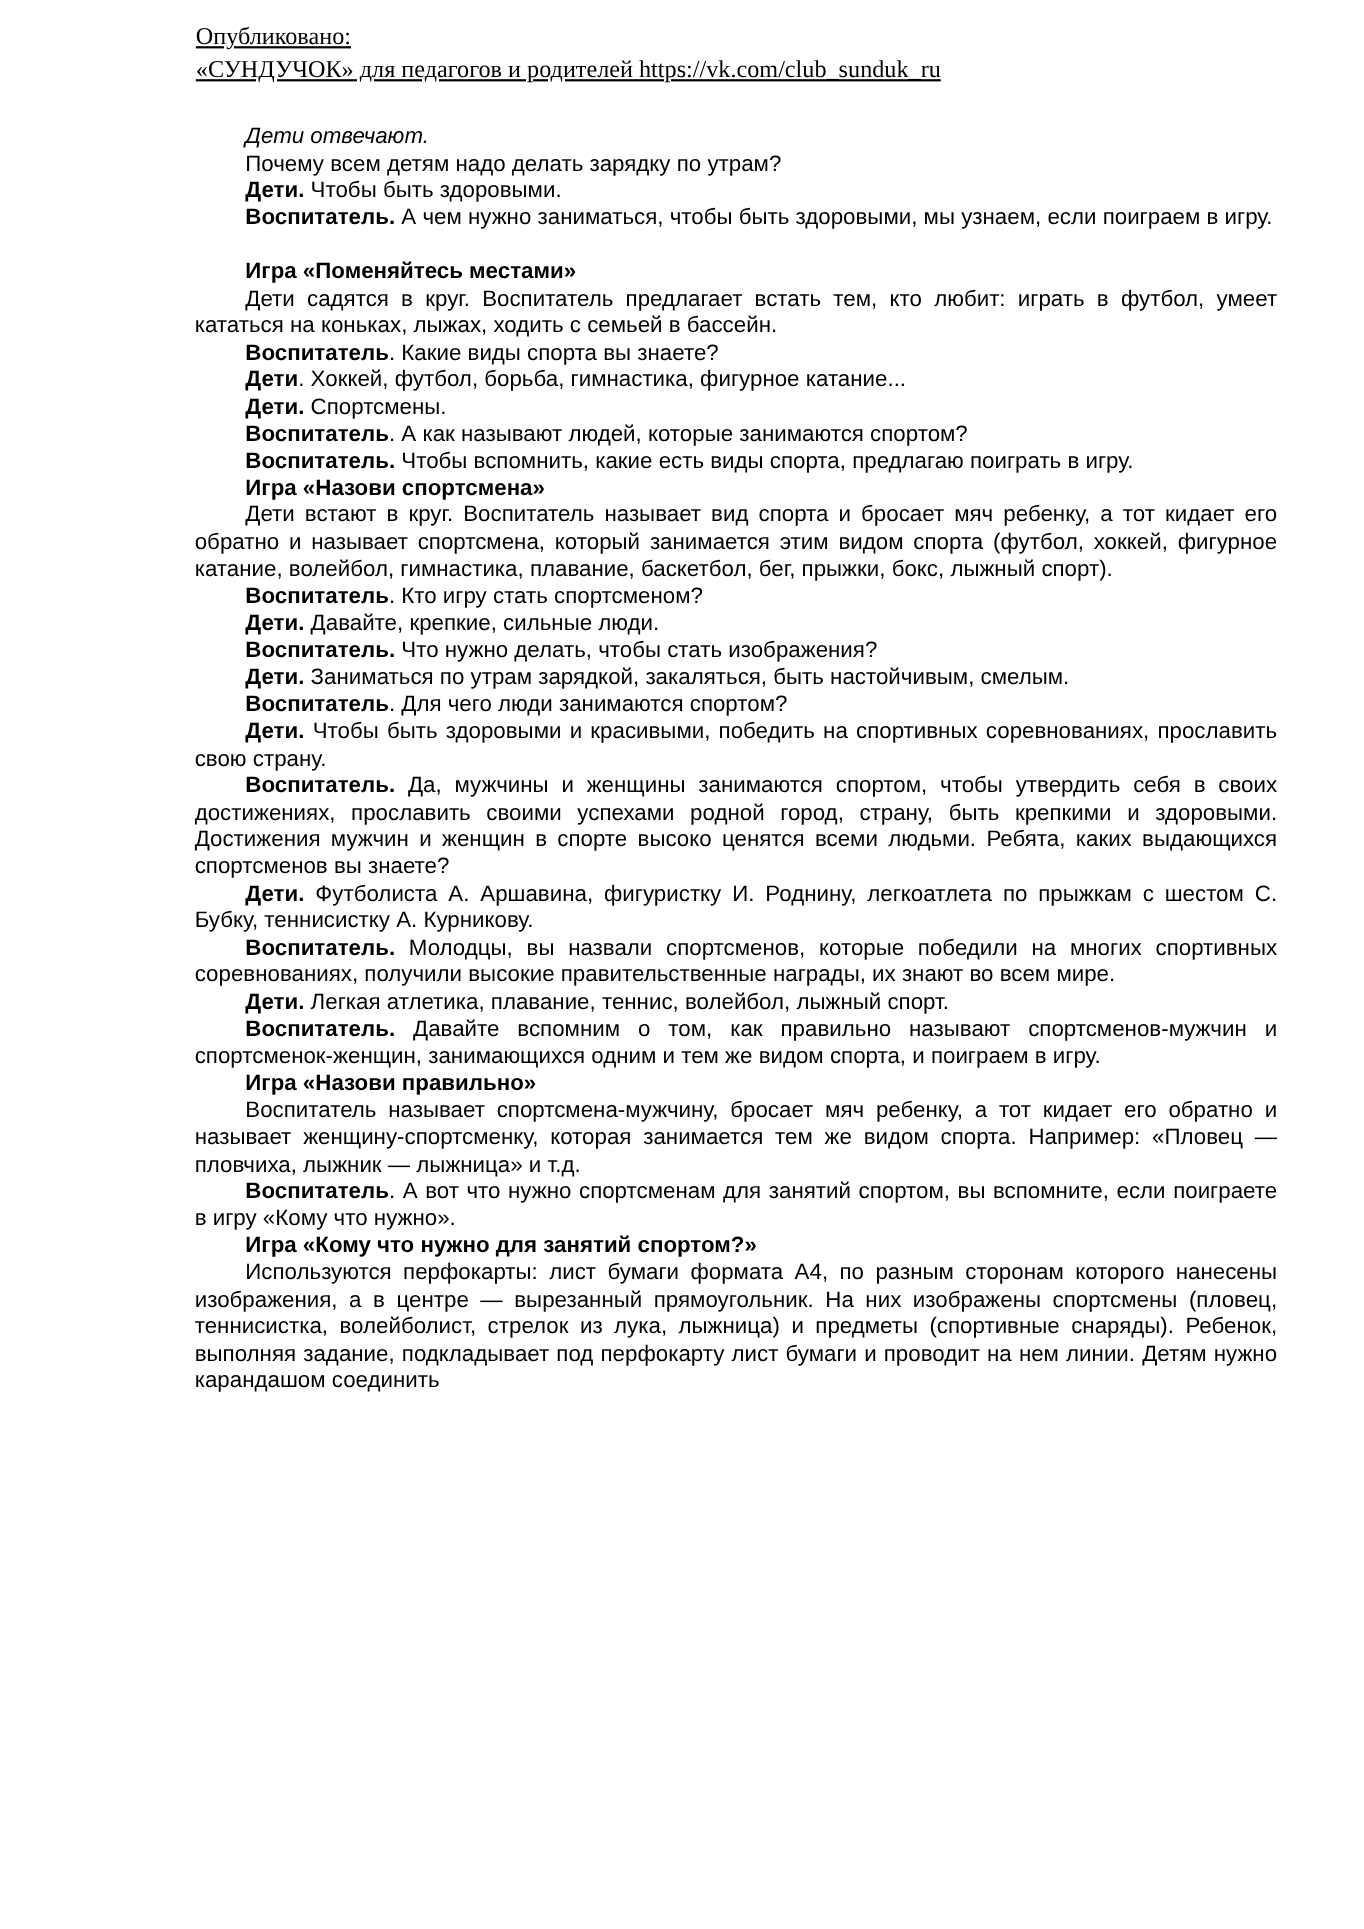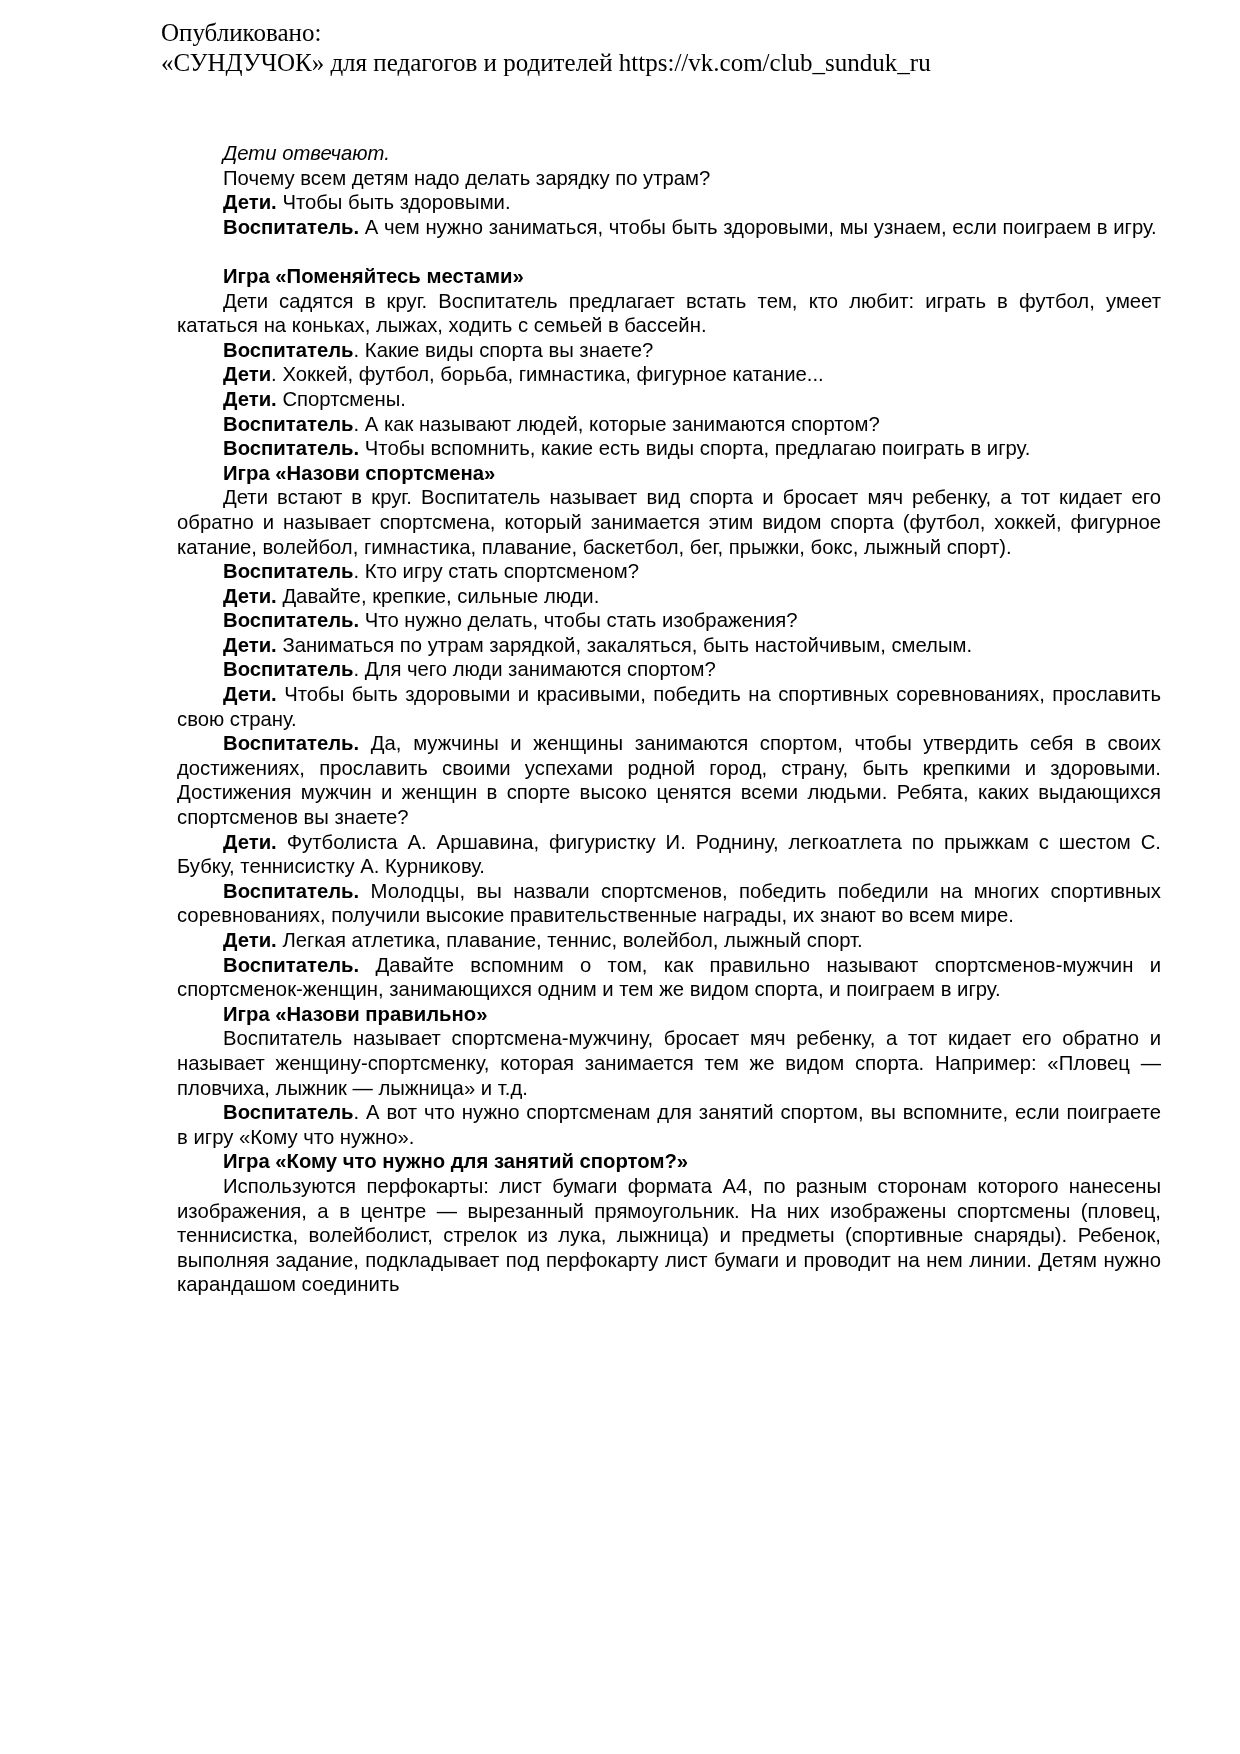--- a/index.html
+++ b/index.html
@@ -1,29 +1,29 @@
 <!DOCTYPE html>
 <html><head>
   <meta charset="utf-8">
   <style>
     html, body { margin: 0; padding: 0; background: #ffffff; }
     body { width: 1240px; height: 1754px; position: relative; overflow: hidden; color: #000; }
     .header {
-      position: absolute; left: 161px; top: 18px;
-      font-family: "Liberation Serif", serif; font-size: 25px; line-height: 30px;
+      position: absolute; left: 178px; top: 18px;
+      font-family: "Liberation Serif", serif; font-size: 22px; line-height: 30px; text-decoration: underline;
     }
     .body-text {
       position: absolute; left: 177px; top: 112px; width: 984px;
       font-family: "Liberation Sans", sans-serif; font-size: 20.3px; line-height: 24.6px;
       text-align: justify;
     }
     .p { text-indent: 46px; margin: 0; }
     .p.heading { font-weight: bold; }
     .p.gap-above { margin-top: 24.6px; }
-    .italic { font-style: italic; margin-top: 29px; }
+    .italic { font-style: italic; }
     .b { font-weight: bold; margin-top: 19px; }
   </style>
 </head>
 <body>
 
 <div class="header">
   <div>Опубликовано:</div>
   <div>«СУНДУЧОК» для педагогов и родителей https://vk.com/club_sunduk_ru</div>
 </div>
 
@@ -44,21 +44,21 @@
   <p class="p heading">Игра «Назови спортсмена»</p>
   <p class="p"><span>Дети встают в круг. Воспитатель называет вид спорта и бросает мяч ребенку, а тот кидает его обратно и называет спортсмена, который занимается этим видом спорта (футбол, хоккей, фигурное катание, волейбол, гимнастика, плавание, баскетбол, бег, прыжки, бокс, лыжный спорт).</span></p>
   <p class="p"><span class="b">Воспитатель</span><span>. Кто игру стать спортсменом?</span></p>
   <p class="p"><span class="b">Дети.</span><span> Давайте, крепкие, сильные люди.</span></p>
   <p class="p"><span class="b">Воспитатель.</span><span> Что нужно делать, чтобы стать изображения?</span></p>
   <p class="p"><span class="b">Дети.</span><span> Заниматься по утрам зарядкой, закаляться, быть настойчивым, смелым.</span></p>
   <p class="p"><span class="b">Воспитатель</span><span>. Для чего люди занимаются спортом?</span></p>
   <p class="p"><span class="b">Дети.</span><span> Чтобы быть здоровыми и красивыми, победить на спортивных соревнованиях, прославить свою страну.</span></p>
   <p class="p"><span class="b">Воспитатель.</span><span> Да, мужчины и женщины занимаются спортом, чтобы утвердить себя в своих достижениях, прославить своими успехами родной город, страну, быть крепкими и здоровыми. Достижения мужчин и женщин в спорте высоко ценятся всеми людьми. Ребята, каких выдающихся спортсменов вы знаете?</span></p>
   <p class="p"><span class="b">Дети.</span><span> Футболиста А. Аршавина, фигуристку И. Роднину, легкоатлета по прыжкам с шестом С. Бубку, теннисистку А. Курникову.</span></p>
-  <p class="p"><span class="b">Воспитатель.</span><span> Молодцы, вы назвали спортсменов, победить победили на многих спортивных соревнованиях, получили высокие правительственные награды, их знают во всем мире.</span></p>
+  <p class="p"><span class="b">Воспитатель.</span><span> Молодцы, вы назвали спортсменов, которые победили на многих спортивных соревнованиях, получили высокие правительственные награды, их знают во всем мире.</span></p>
   <p class="p"><span class="b">Дети.</span><span> Легкая атлетика, плавание, теннис, волейбол, лыжный спорт.</span></p>
   <p class="p"><span class="b">Воспитатель.</span><span> Давайте вспомним о том, как правильно называют спортсменов-мужчин и спортсменок-женщин, занимающихся одним и тем же видом спорта, и поиграем в игру.</span></p>
 
   <p class="p heading">Игра «Назови правильно»</p>
   <p class="p"><span>Воспитатель называет спортсмена-мужчину, бросает мяч ребенку, а тот кидает его обратно и называет женщину-спортсменку, которая занимается тем же видом спорта. Например: «Пловец — пловчиха, лыжник — лыжница» и т.д.</span></p>
   <p class="p"><span class="b">Воспитатель</span><span>. А вот что нужно спортсменам для занятий спортом, вы вспомните, если поиграете в игру «Кому что нужно».</span></p>
 
   <p class="p heading">Игра «Кому что нужно для занятий спортом?»</p>
   <p class="p"><span>Используются перфокарты: лист бумаги формата А4, по разным сторонам которого нанесены изображения, а в центре — вырезанный прямоугольник. На них изображены спортсмены (пловец, теннисистка, волейболист, стрелок из лука, лыжница) и предметы (спортивные снаряды). Ребенок, выполняя задание, подкладывает под перфокарту лист бумаги и проводит на нем линии. Детям нужно карандашом соединить</span></p>
 </div>

